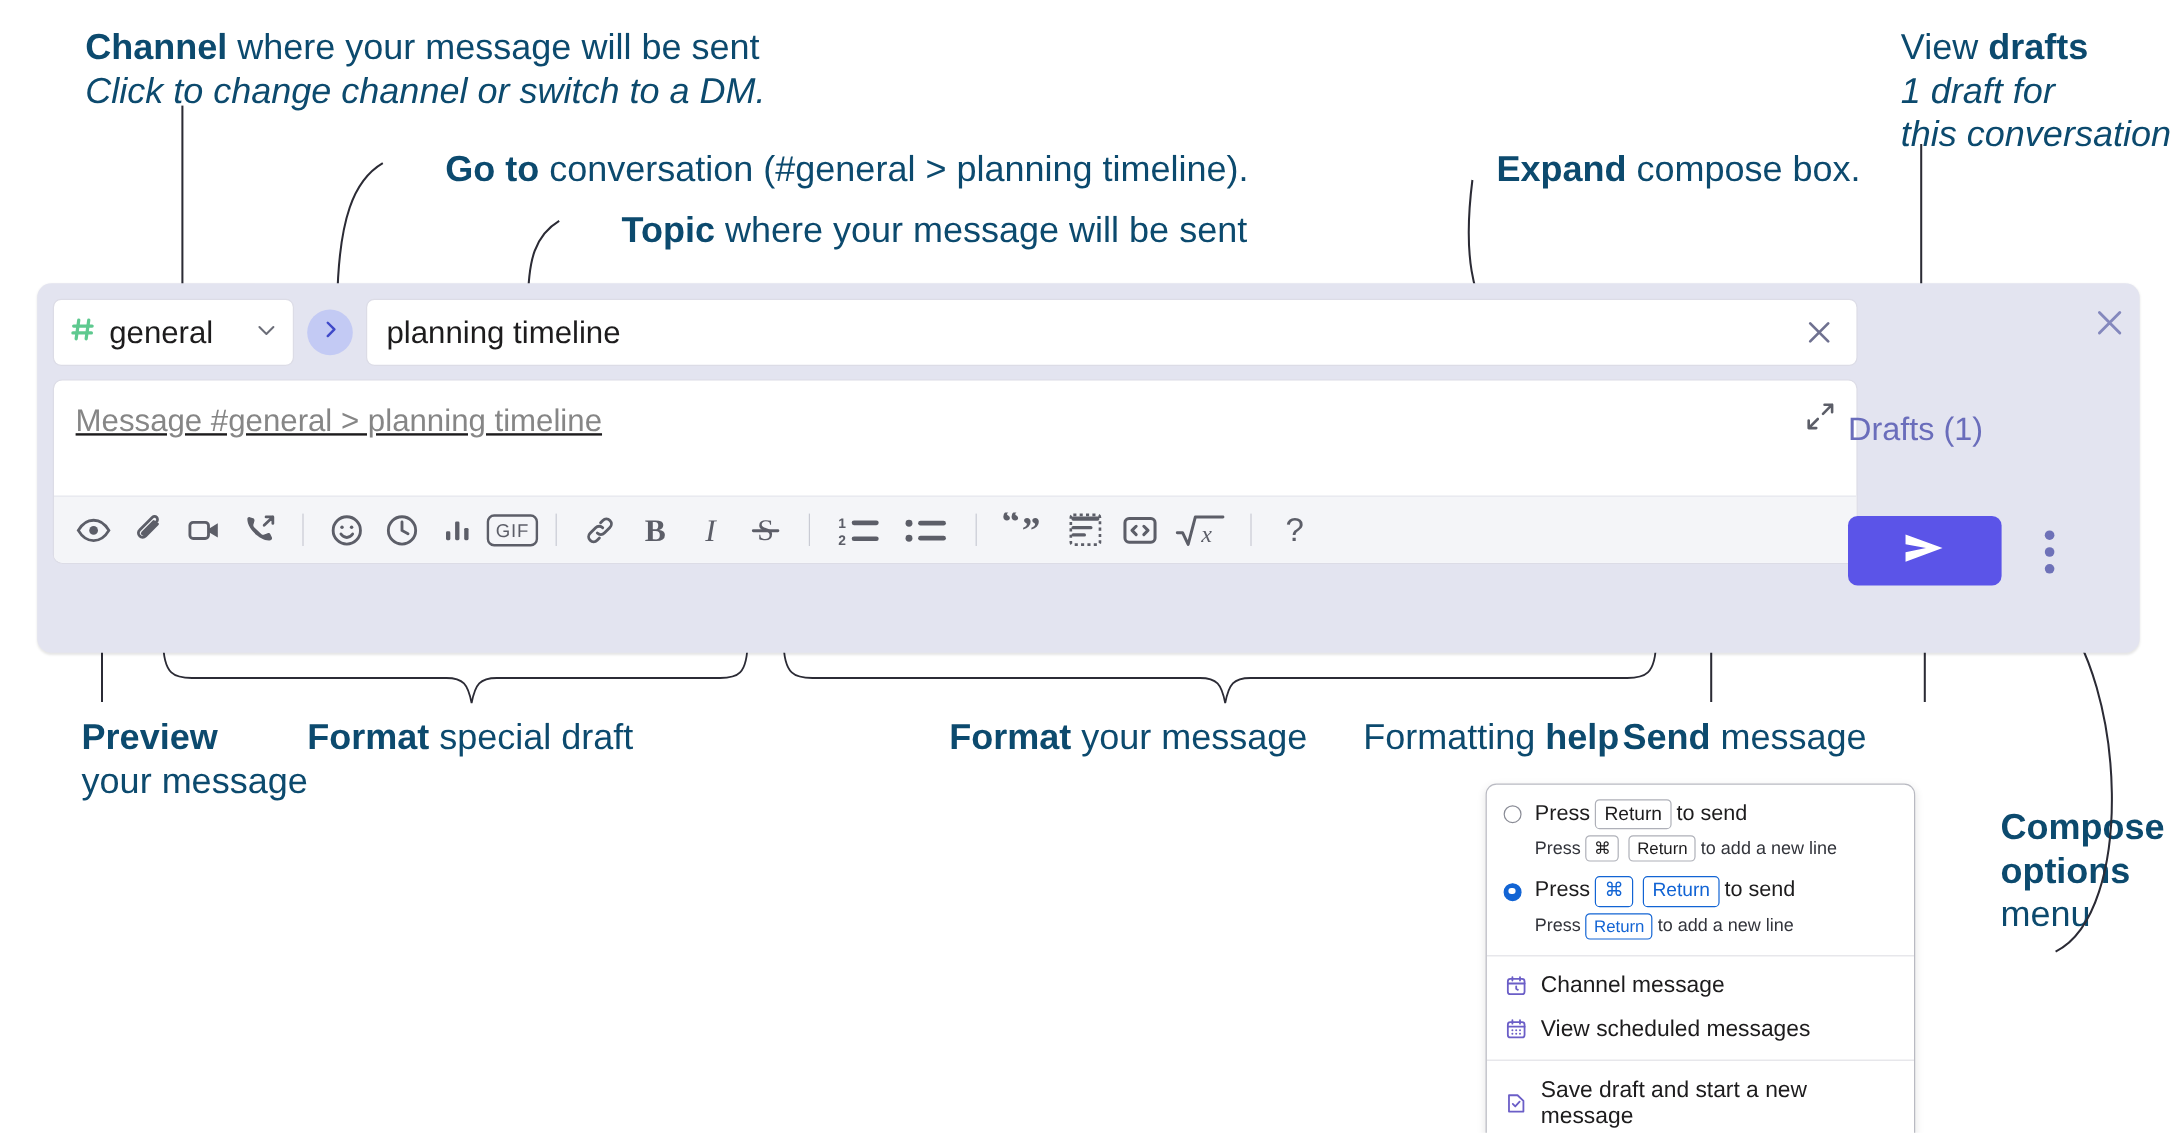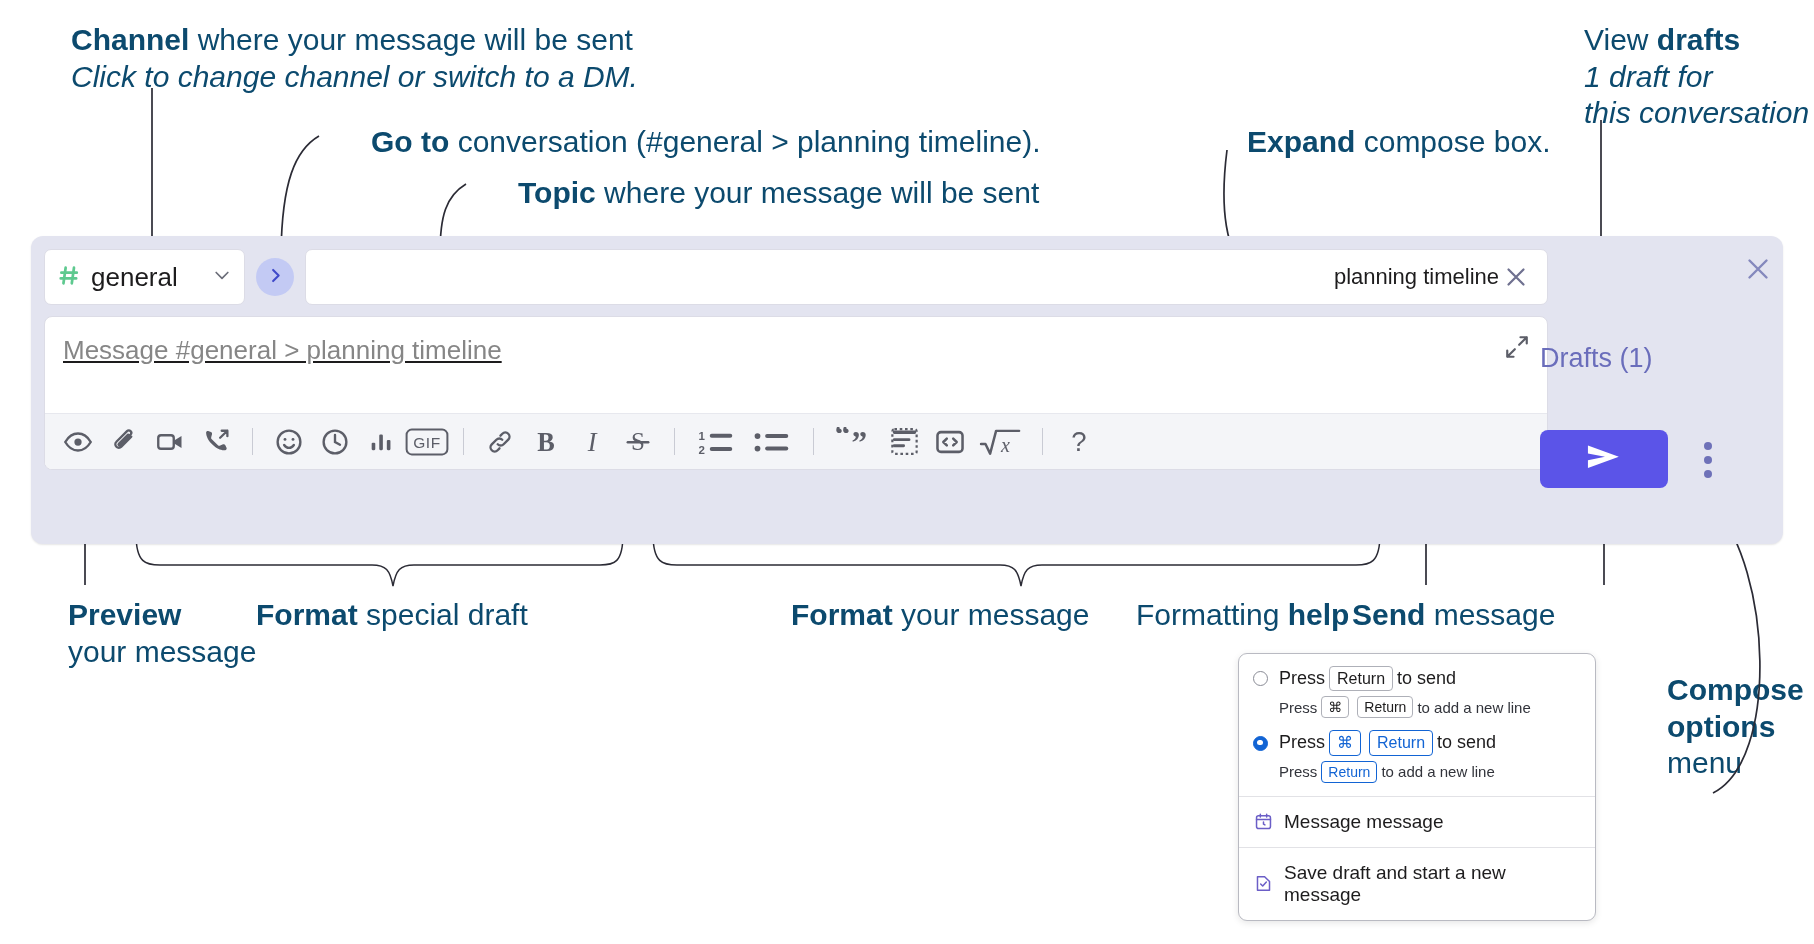--- a/index.html
+++ b/index.html
@@ -66,21 +66,21 @@
     display:flex; align-items:center; justify-content:center;
   }
 
   .topic-field {
     flex:1; height: 56px;
     background:#fff; border:1px solid #dcdce6; border-radius:7px;
     display:flex; align-items:center;
     padding: 0 14px 0 16px;
     position: relative;
   }
-  .topic-value { font-size: 22px; color:#1d1c1d; flex:1;text-align:right; }
+  .topic-value { font-size: 26px; color:#1d1c1d; flex:1; }
   .topic-clear { flex:none; width:34px; height:34px; display:flex; align-items:center; justify-content:center; }
 
   
   .msg-box {
     margin-top: 11px;
     background:#fff;
     border:1px solid #dcdce6;
     border-radius: 8px;
     overflow: hidden;
   }
@@ -548,21 +548,36 @@
 
     <div class="menu-sec" style="padding:7px 0;">
       <div class="mi">
         <span class="mi-ic">
           <svg width="19" height="19" viewBox="0 0 24 24" fill="none" stroke="currentColor" stroke-width="1.9" stroke-linecap="round">
             <rect x="3.2" y="4.8" width="17.6" height="16" rx="2.6"></rect>
             <path d="M3.2 9.6 L20.8 9.6 M8 2.8 L8 6.4 M16 2.8 L16 6.4"></path>
             <path d="M12 12.6 L12 15.2 L13.8 16.3"></path>
           </svg>
         </span>
-        <span>Message message</span>
+        <span>Channel message</span>
+      </div>
+      <div class="mi">
+        <span class="mi-ic">
+          <svg width="19" height="19" viewBox="0 0 24 24" fill="none" stroke="currentColor" stroke-width="1.9" stroke-linecap="round">
+            <rect x="3.2" y="4.8" width="17.6" height="16" rx="2.6"></rect>
+            <path d="M3.2 9.6 L20.8 9.6 M8 2.8 L8 6.4 M16 2.8 L16 6.4"></path>
+            <circle cx="8" cy="13.4" r="1.05" fill="currentColor" stroke="none"></circle>
+            <circle cx="12" cy="13.4" r="1.05" fill="currentColor" stroke="none"></circle>
+            <circle cx="16" cy="13.4" r="1.05" fill="currentColor" stroke="none"></circle>
+            <circle cx="8" cy="17" r="1.05" fill="currentColor" stroke="none"></circle>
+            <circle cx="12" cy="17" r="1.05" fill="currentColor" stroke="none"></circle>
+            <circle cx="16" cy="17" r="1.05" fill="currentColor" stroke="none"></circle>
+          </svg>
+        </span>
+        <span>View scheduled messages</span>
       </div>
     </div>
 
     <div class="menu-divider"></div>
 
     <div class="menu-sec" style="padding:7px 0;">
       <div class="mi">
         <span class="mi-ic">
           <svg width="19" height="19" viewBox="0 0 24 24" fill="none" stroke="currentColor" stroke-width="1.9" stroke-linecap="round" stroke-linejoin="round">
             <path d="M4.4 3.4 L13.4 3.4 L19.6 9.4 L19.6 20.6 L4.4 20.6 Z"></path>

